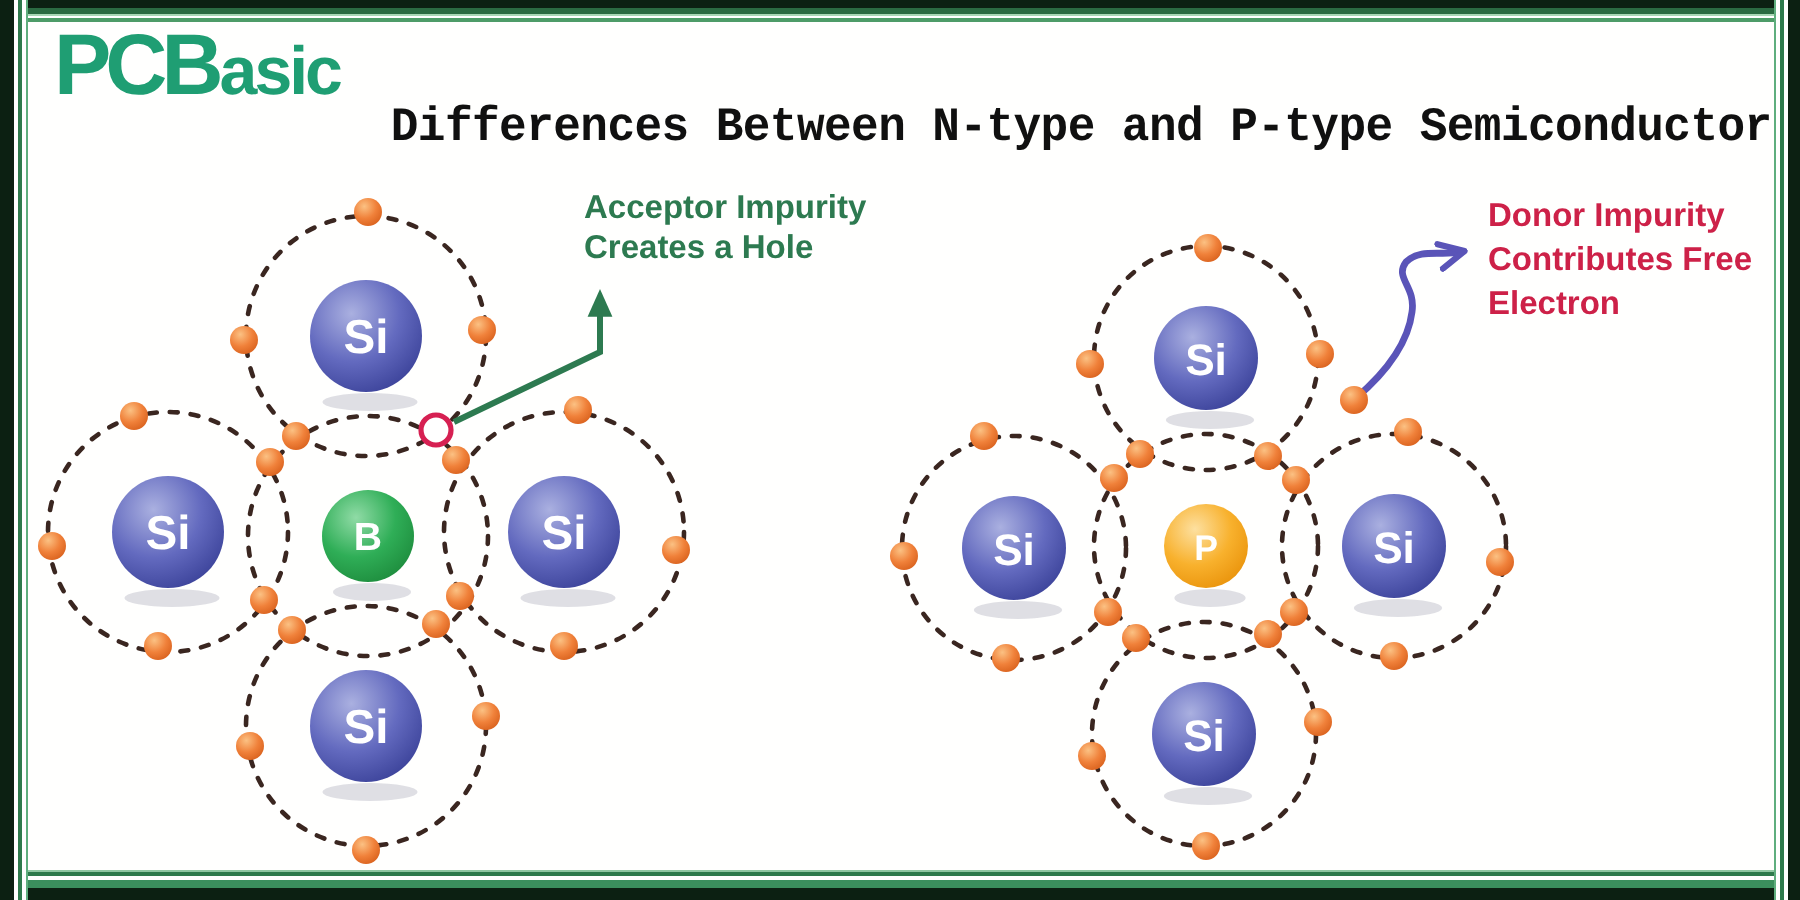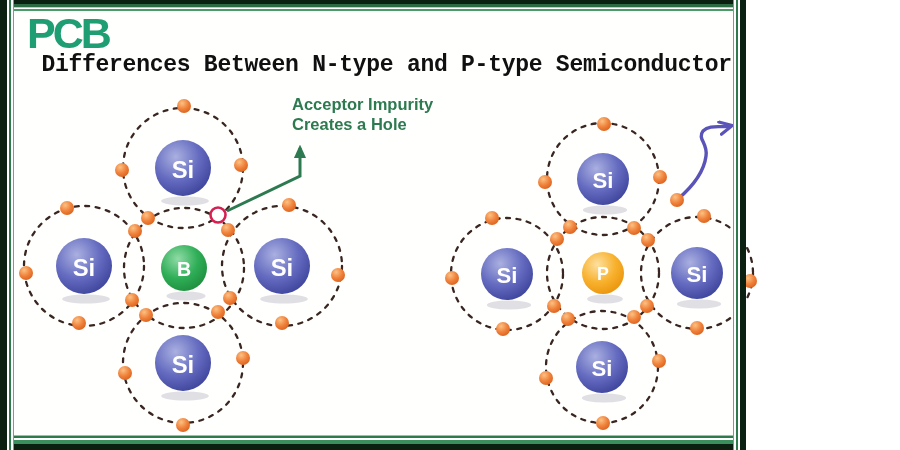--- a/index.html
+++ b/index.html
@@ -1,18 +1,18 @@
 <!DOCTYPE html>
 <html><head>
 <meta charset="utf-8">
 <style>
   html,body{margin:0;padding:0;}
   body{width:900px;height:450px;overflow:hidden;background:#ffffff;
        font-family:"Liberation Sans", sans-serif;}
-  .canvas{position:relative;width:746px;height:450px;background:#fffffe;}
+  .canvas{position:relative;width:900px;height:450px;background:#fffffe;}
 
   
   .edge{position:absolute;z-index:6;pointer-events:none;}
   .edge-top{top:0;left:0;right:0;height:11px;
     background:linear-gradient(to bottom,#0c2012 0 4px,#2b6a42 4px 7px,#a9d6b6 7px 8px,#ffffff 8px 9px,#4d9c68 9px 11px);}
   .edge-bottom{bottom:0;left:0;right:0;height:15px;
     background:linear-gradient(to top,#0c2012 0 6px,#3b8f5d 6px 10px,#ffffff 10px 12px,#2e7a4c 12px 14px,#8fc7a2 14px 15px);}
   .edge-left{top:0;bottom:0;left:0;width:14px;
     background:linear-gradient(to right,#0c2012 0 7px,#ffffff 7px 9px,#2e7a4c 9px 11px,#ffffff 11px 13px,#5fae7e 13px 14px);}
   .edge-right{top:0;bottom:0;right:0;width:13px;
@@ -39,29 +39,33 @@
 
 <div class="canvas">
 
   <div class="edge edge-top"></div>
   <div class="edge edge-bottom"></div>
   <div class="edge edge-left"></div>
   <div class="edge edge-right"></div>
 
   <div class="logo">
     <span class="logo-main" style="color: rgb(31, 158, 115);">PCB</span>
+    <span class="logo-sub" style="color: rgb(31, 158, 115);">asic</span>
   </div>
 
   <div class="title-wrap">
     <h1 class="title" style="color: rgb(16, 16, 16);">Differences Between N-type and P-type Semiconductor</h1>
   </div>
 
   <div class="label label-acceptor" style="color: rgb(45, 122, 80);">Acceptor Impurity
 Creates a Hole</div>
 
+  <div class="label label-donor" style="color: rgb(205, 33, 72);">Donor Impurity
+Contributes Free
+Electron</div>
 
   <svg id="svg-p" class="diagram" viewBox="0 85 450 365" xmlns="http://www.w3.org/2000/svg">
       <defs>
         <radialGradient id="g-si-svg-p" cx="37%" cy="30%" r="78%">
           <stop offset="0%" stop-color="#aab0e0"></stop>
           <stop offset="55%" stop-color="#636abf"></stop>
           <stop offset="100%" stop-color="#3a4198"></stop>
         </radialGradient>
         <radialGradient id="g-b-svg-p" cx="37%" cy="30%" r="78%">
           <stop offset="0%" stop-color="#90dba6"></stop>

